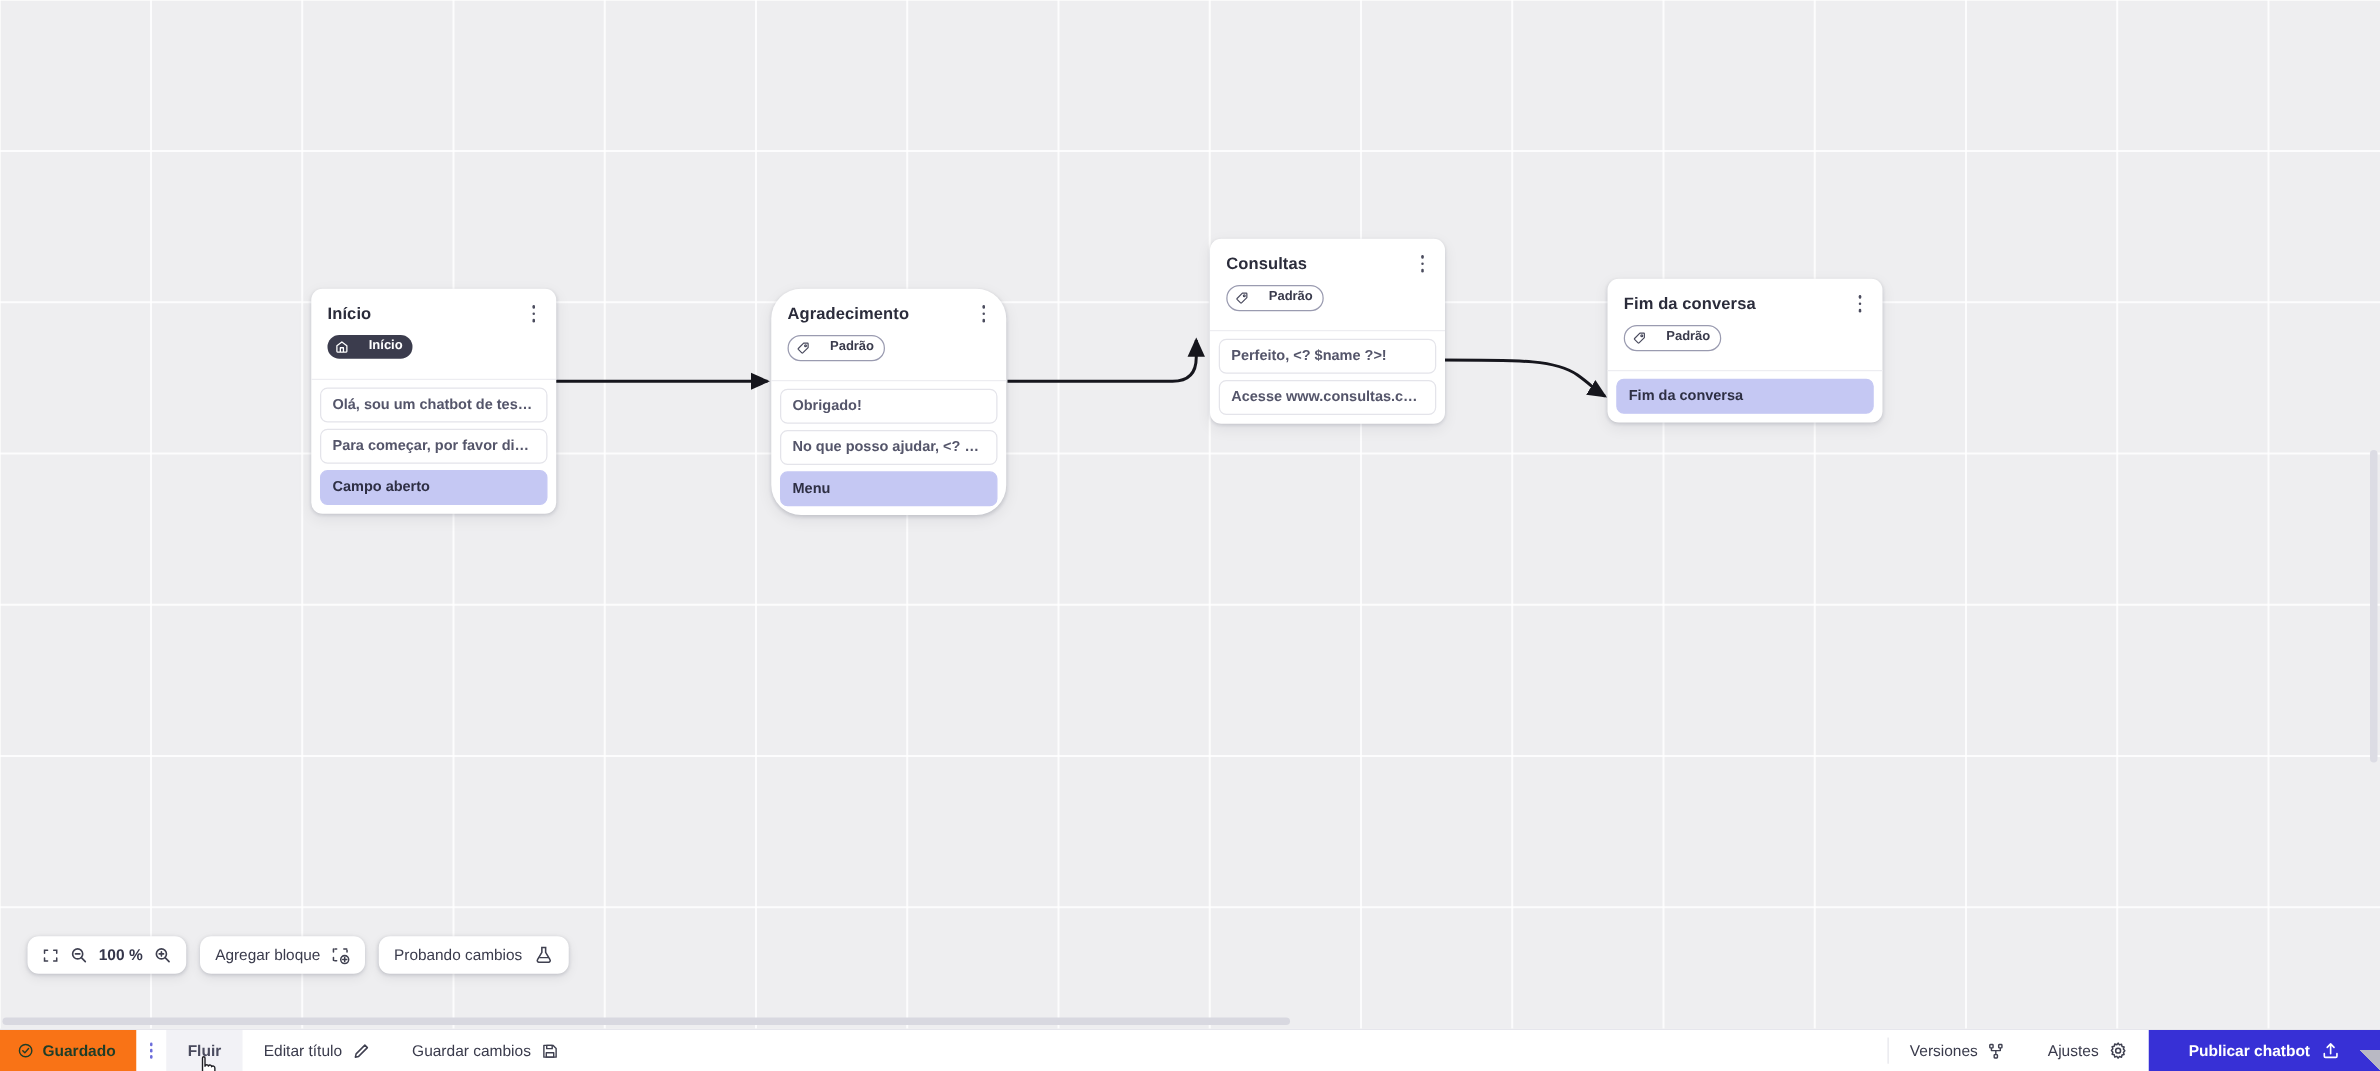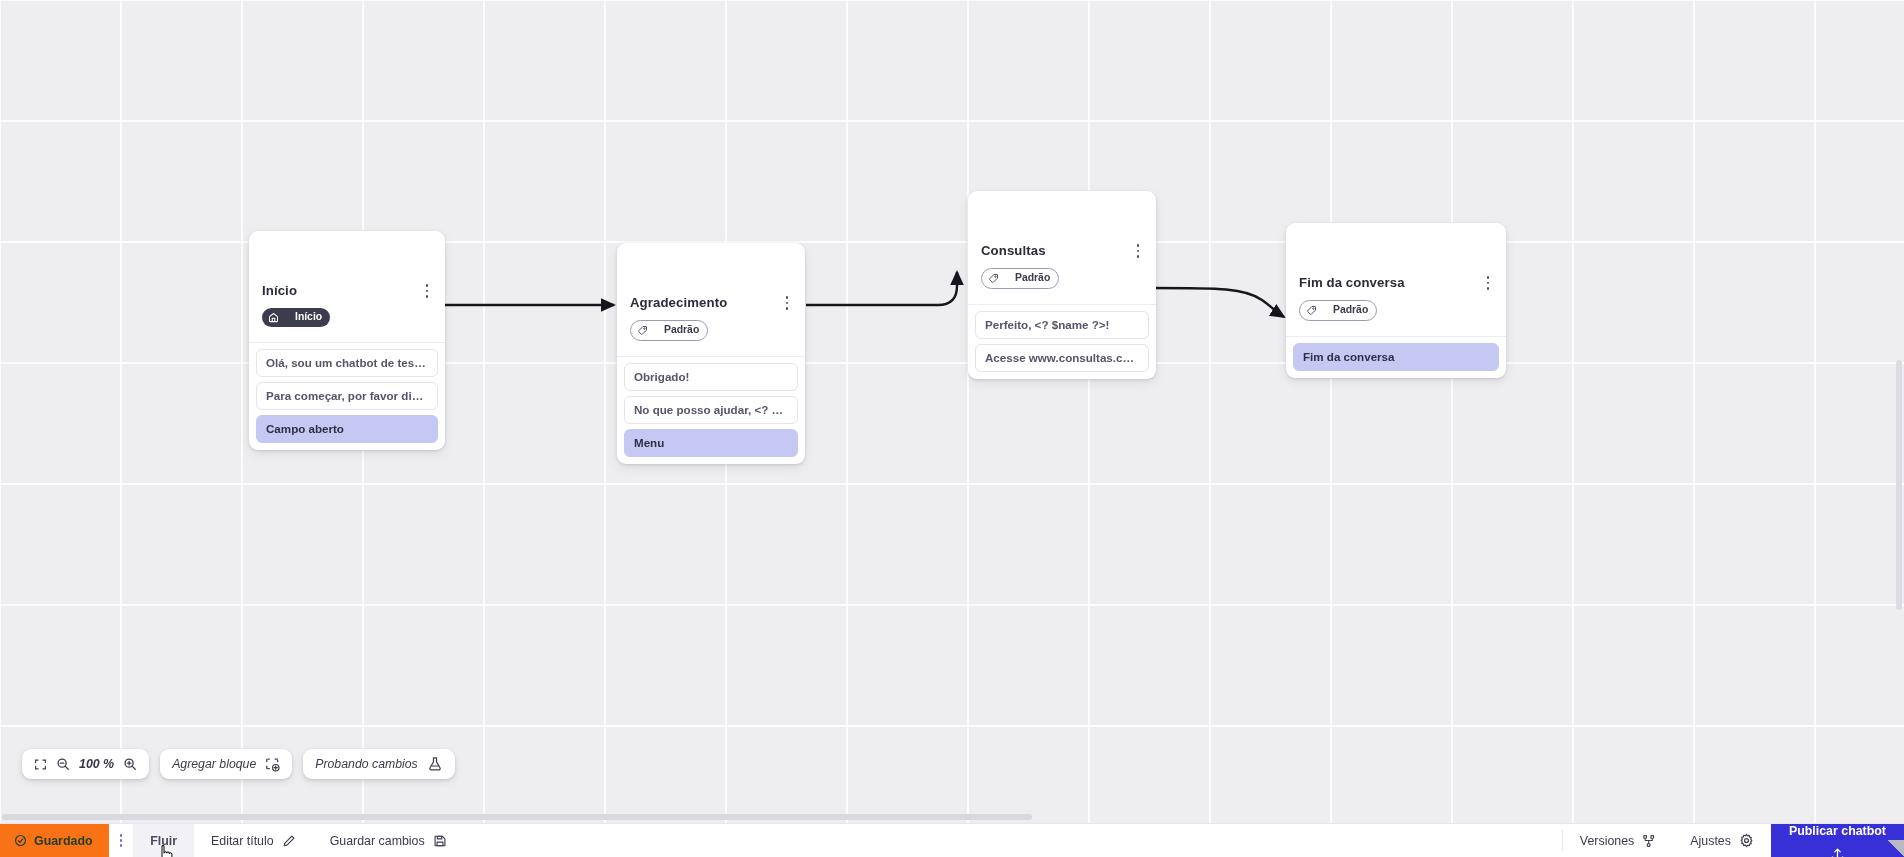--- a/index.html
+++ b/index.html
@@ -26,21 +26,21 @@
   #wires { position: absolute; inset: 0; pointer-events: none; }
 
   
   .node {
     position: absolute;
     background: #ffffff;
     border-radius: 9px;
     box-shadow: 0 1px 3px rgba(16,18,40,.14), 0 4px 12px rgba(16,18,40,.07);
     padding: 0 0 7px 0;
   }
-  .node-head { padding: 12px 4px 0 13px; position: relative; margin-top: 40px; }
+  .node-head { padding: 12px 4px 0 13px; position: relative; }
   .node-title {
     font-size: 13.2px; font-weight: bold; color: #2b2c3b;
     letter-spacing: .1px; line-height: 16px;
   }
   .kebab {
     position: absolute; right: 10px; top: 11px;
     width: 16px; height: 18px;
     display: flex; flex-direction: column; align-items: center;
     justify-content: space-between; padding: 2px 0; cursor: pointer;
   }
@@ -72,21 +72,21 @@
   
   #float-bar {
     position: absolute; left: 22px; bottom: 44px;
     display: flex; align-items: center; gap: 11px;
     z-index: 5;
   }
   .fb {
     background: #ffffff; border-radius: 9px; height: 30px;
     box-shadow: 0 1px 3px rgba(16,18,40,.15), 0 3px 9px rgba(16,18,40,.08);
     display: flex; align-items: center; padding: 0 12px; gap: 9px;
-    font-size: 12.3px; color: #3a3b4c; cursor: pointer; user-select: none; font-style: italic;
+    font-size: 12.3px; color: #3a3b4c; cursor: pointer; user-select: none;
   }
   .fb .lbl { line-height: 1; }
   .fb .zoomval { font-weight: bold; font-size: 12.4px; color: #35364a; }
   .ic { display: flex; align-items: center; justify-content: center; cursor: pointer; }
 
   
   #vscroll {
     position: absolute; right: 2px; top: 360px; width: 6px; height: 250px;
     background: #dcdce4; border-radius: 4px; z-index: 6;
   }
@@ -112,21 +112,21 @@
   .sb-kebab i { width: 2.6px; height: 2.6px; border-radius: 50%; background: #6c6ddb; }
   .sb-item {
     display: flex; align-items: center; gap: 8px; padding: 0 17px;
     cursor: pointer; white-space: nowrap;
   }
   .sb-item.active { background: #f2f2f6; font-weight: bold; color: #4a4b5e; }
   .sb-spacer { flex: 1; }
   .sb-divider { width: 1px; background: #e6e6ec; margin: 6px 0; }
   #publish {
     background: #3730d6; color: #ffffff; font-weight: bold;
-    display: flex; align-items: center; gap: 9px; padding: 0 18px; cursor: pointer; flex-direction: column;
+    display: flex; align-items: center; gap: 9px; padding: 0 32px; cursor: pointer;
   }
   #resize-corner {
     position: absolute; right: 0; bottom: 0; width: 17px; height: 17px;
     background: linear-gradient(225deg, #b9b9c4 0 48%, rgba(185,185,196,0) 48%);
     z-index: 9;
   }
   
   #cursor { position: absolute; z-index: 20; pointer-events: none; }
 </style>
 </head>
@@ -171,21 +171,21 @@
       </span>
     </div>
     <div class="sep"></div>
     <div class="fields">
       <div class="field">Olá, sou um chatbot de teste!</div>
       <div class="field">Para começar, por favor digite o ...</div>
       <div class="field action">Campo aberto</div>
     </div>
   </div>
 
-  <div class="node" style="left:617px; top:243px; width:188px;">
+  <div class="node" style="left:617px; top:231px; width:188px;border-radius:24px;">
     <div class="node-head">
       <div class="node-title">Agradecimento</div>
       <div class="kebab">
           <i></i>
           <i></i>
           <i></i>
         </div>
     </div>
     <div class="badge-row">
       <span class="badge default">

